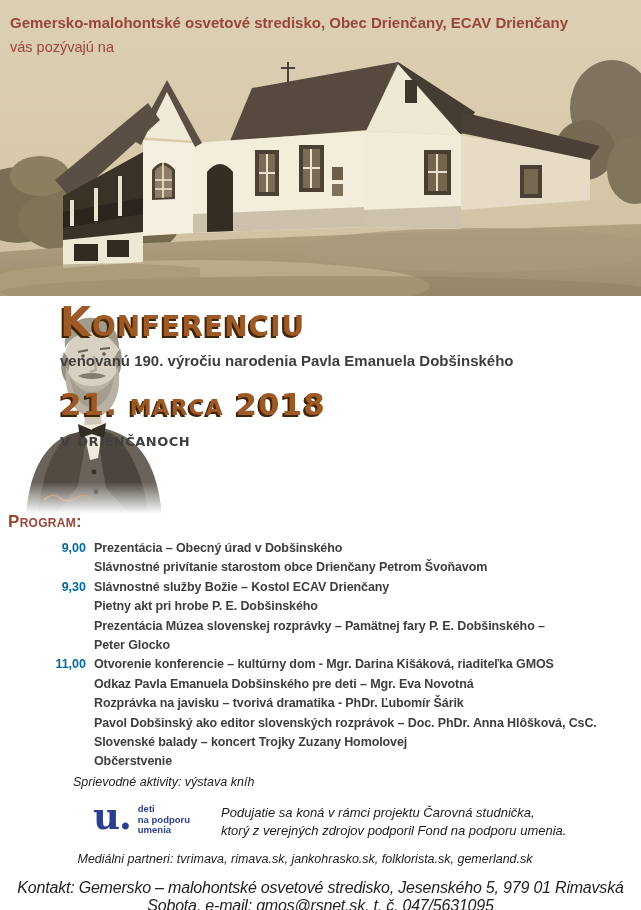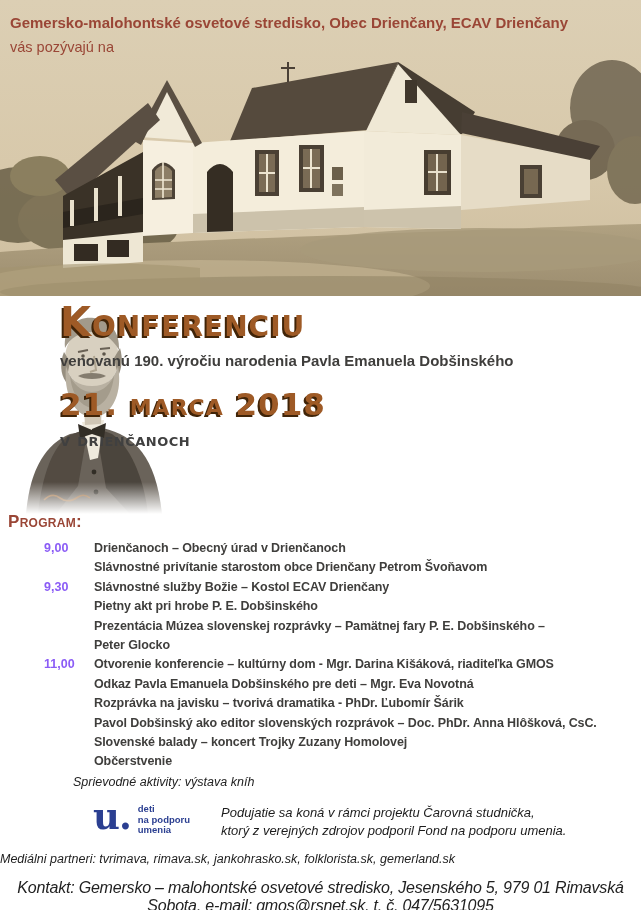--- a/index.html
+++ b/index.html
@@ -36,42 +36,42 @@
   
   .program{position:absolute;left:8px;top:512px;width:630px;}
   .program-heading{
     font-variant:small-caps;text-transform:lowercase;font-weight:bold;
     font-size:17px;color:#9a4636;letter-spacing:.3px;
   }
   .program-heading::first-letter{text-transform:uppercase;}
   .program-list{margin-top:7px;}
   .program-row{display:flex;white-space:nowrap;line-height:19.4px;}
   .program-time{
-    width:42px;margin-left:36px;text-align:left;flex:0 0 auto;
-    font-size:12.5px;font-weight:bold;color:#8b5cf6;
+    width:42px;margin-left:36px;text-align:right;flex:0 0 auto;
+    font-size:12.5px;font-weight:bold;color:#0369a1;
   }
   .program-text{
     margin-left:8px;font-size:12.5px;font-weight:bold;color:#3f3e3c;
     letter-spacing:-.1px;overflow:hidden;
   }
   
   .side-activities{
     position:absolute;left:73px;top:775px;font-size:12.5px;font-style:italic;color:#222;
   }
   .funding{position:absolute;left:93px;top:800px;display:flex;align-items:flex-start;}
   .fpu-logo{display:flex;align-items:flex-start;width:128px;}
   .fpu-symbol{
     font-family:"DejaVu Serif",serif;font-weight:bold;font-size:37px;line-height:32px;
     color:#2b3f91;letter-spacing:-1px;
   }
   .fpu-lines{margin-left:7px;margin-top:4px;font-size:9.5px;line-height:10.5px;
     font-weight:bold;color:#2b3f91;}
   .funding-note{font-size:13px;font-style:italic;color:#1c1c1c;line-height:18px;margin-top:4px;}
   .media-partners{
-    position:absolute;left:0;top:852px;width:610px;text-align:left;
+    position:absolute;left:0;top:852px;width:610px;text-align:center;
     font-size:12.5px;font-style:italic;color:#222;
   }
   .contact-line{
     position:absolute;left:0;top:879px;width:641px;text-align:center;
     font-size:16px;font-style:italic;color:#222;letter-spacing:-.2px;
   }
 </style>
 </head>
 <body>
 
@@ -223,21 +223,21 @@
     <div class="conf-sub">venovanú 190. výročiu narodenia Pavla Emanuela Dobšinského</div>
     <div class="conf-date">21. marca 2018</div>
     <div class="conf-loc">v Drienčanoch</div>
   </div>
 
   <div class="program">
     <div class="program-heading">Program:</div>
     <div class="program-list" id="program-list">
         <div class="program-row">
           <span class="program-time">9,00</span>
-          <span class="program-text">Drienčanoch – Obecný úrad v Drienčanoch</span>
+          <span class="program-text">Prezentácia – Obecný úrad v Dobšinského</span>
         </div>
         <div class="program-row">
           <span class="program-time"></span>
           <span class="program-text">Slávnostné privítanie starostom obce Drienčany Petrom Švoňavom</span>
         </div>
         <div class="program-row">
           <span class="program-time">9,30</span>
           <span class="program-text">Slávnostné služby Božie – Kostol ECAV Drienčany</span>
         </div>
         <div class="program-row">

